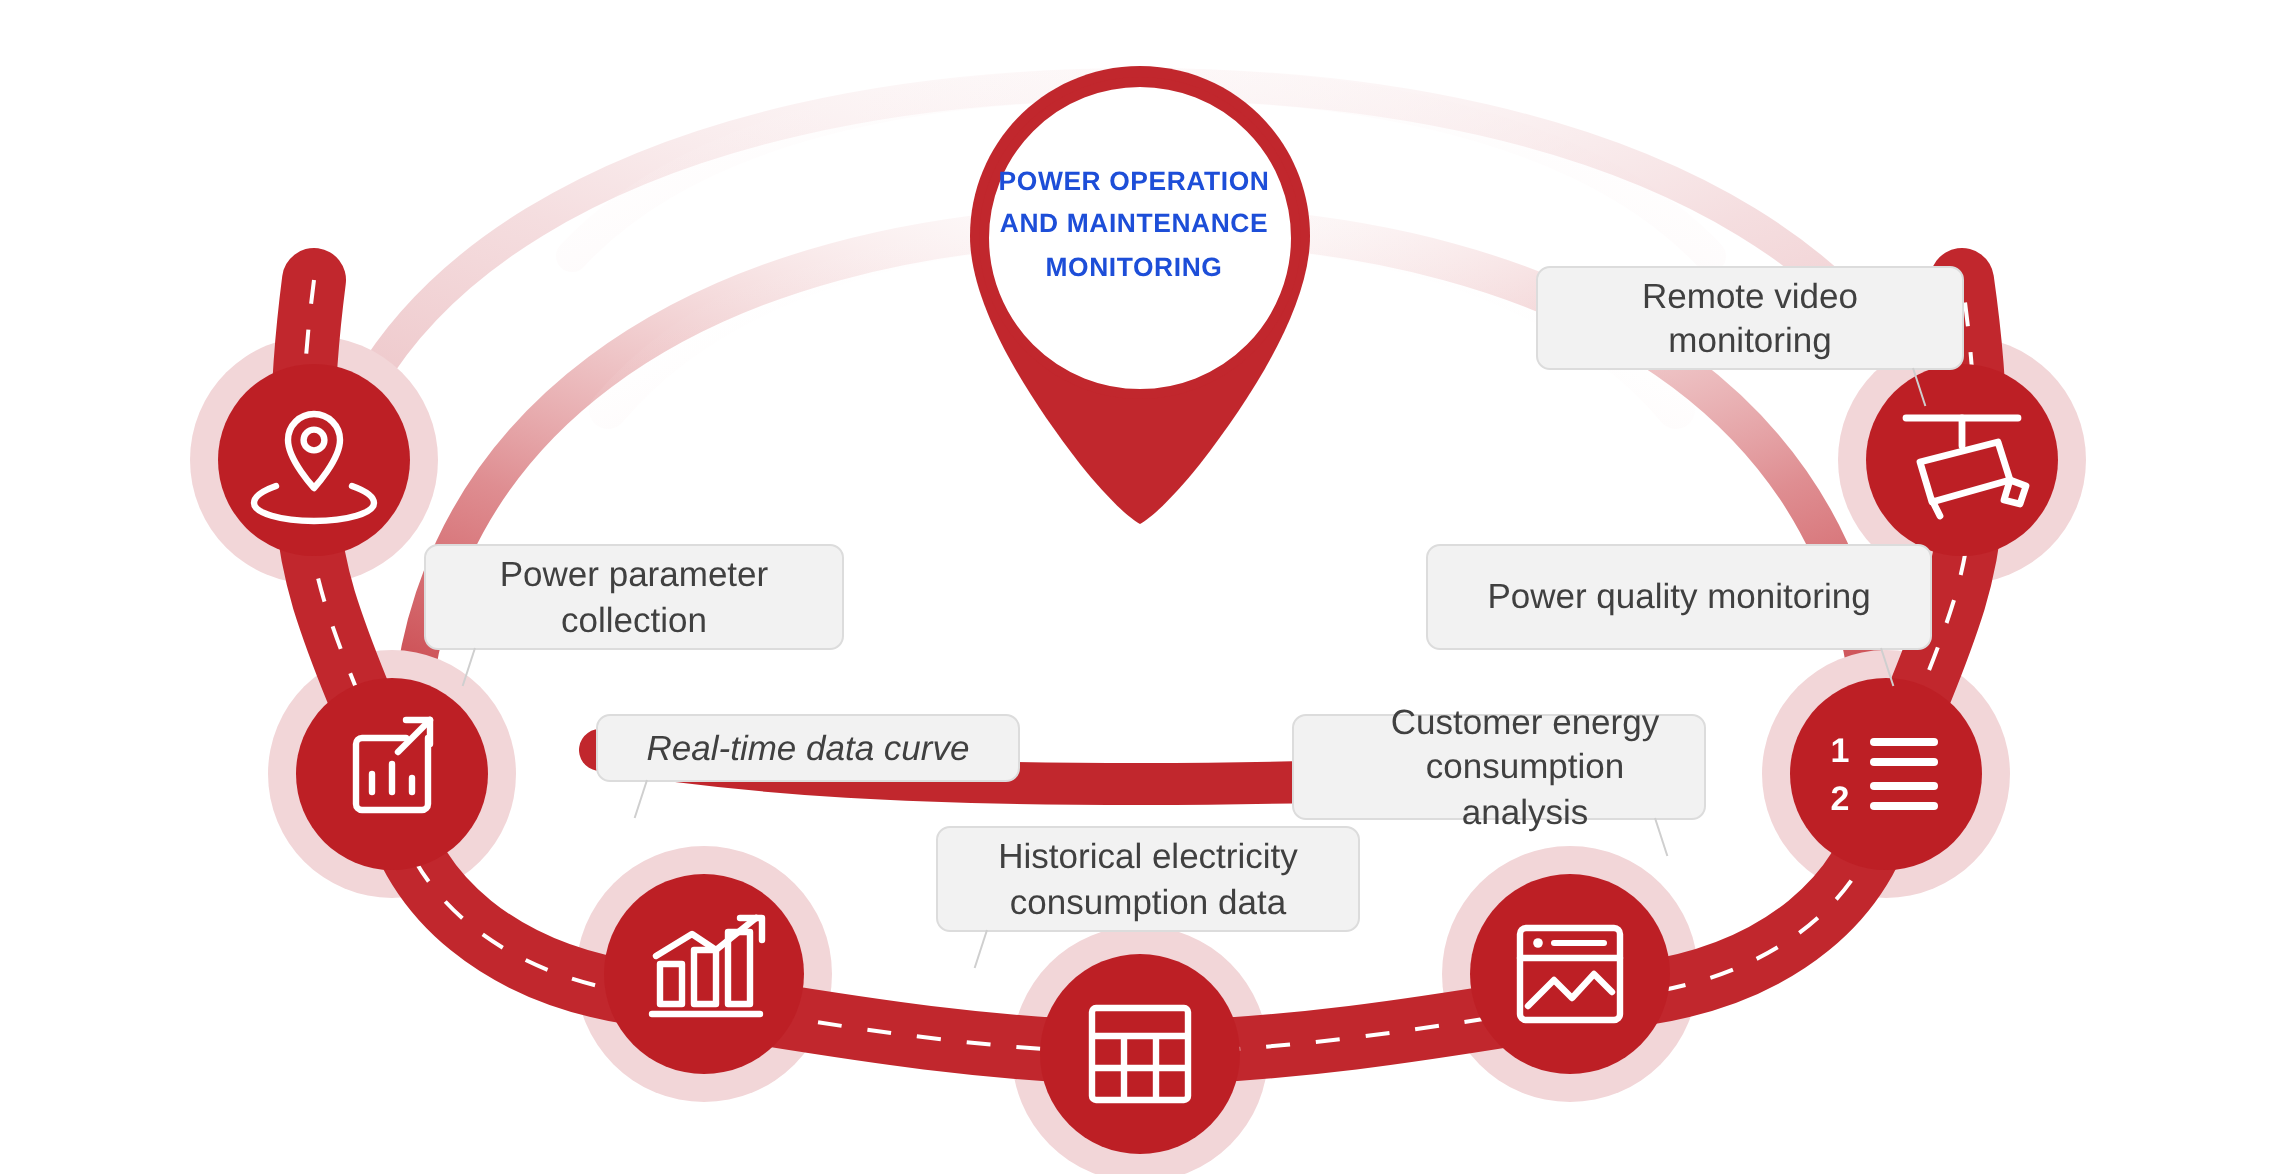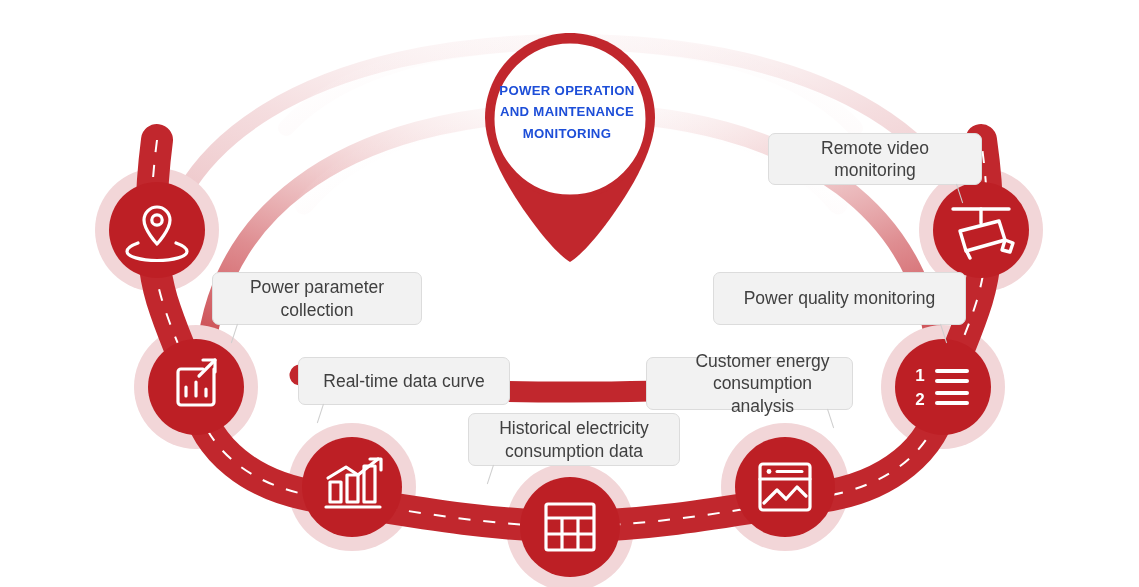--- a/index.html
+++ b/index.html
@@ -215,21 +215,21 @@
 AND MAINTENANCE
 MONITORING</div>
 
 
   <div class="label" style="left:212px;top:272px;width:210px;height:53px;align-items:center;">
     <span>Power parameter
 collection</span>
     <span class="tail tail-left"></span>
   </div>
 
-  <div class="label" style="left:298px;top:357px;width:212px;height:48px;">
+  <div class="label" style="left:298px;top:357px;width:212px;height:34px;font-style:italic;">
     <span>Real-time data curve</span>
     <span class="tail tail-left"></span>
   </div>
 
   <div class="label" style="left:468px;top:413px;width:212px;height:53px;">
     <span>Historical electricity
 consumption data</span>
     <span class="tail tail-left"></span>
   </div>
 

